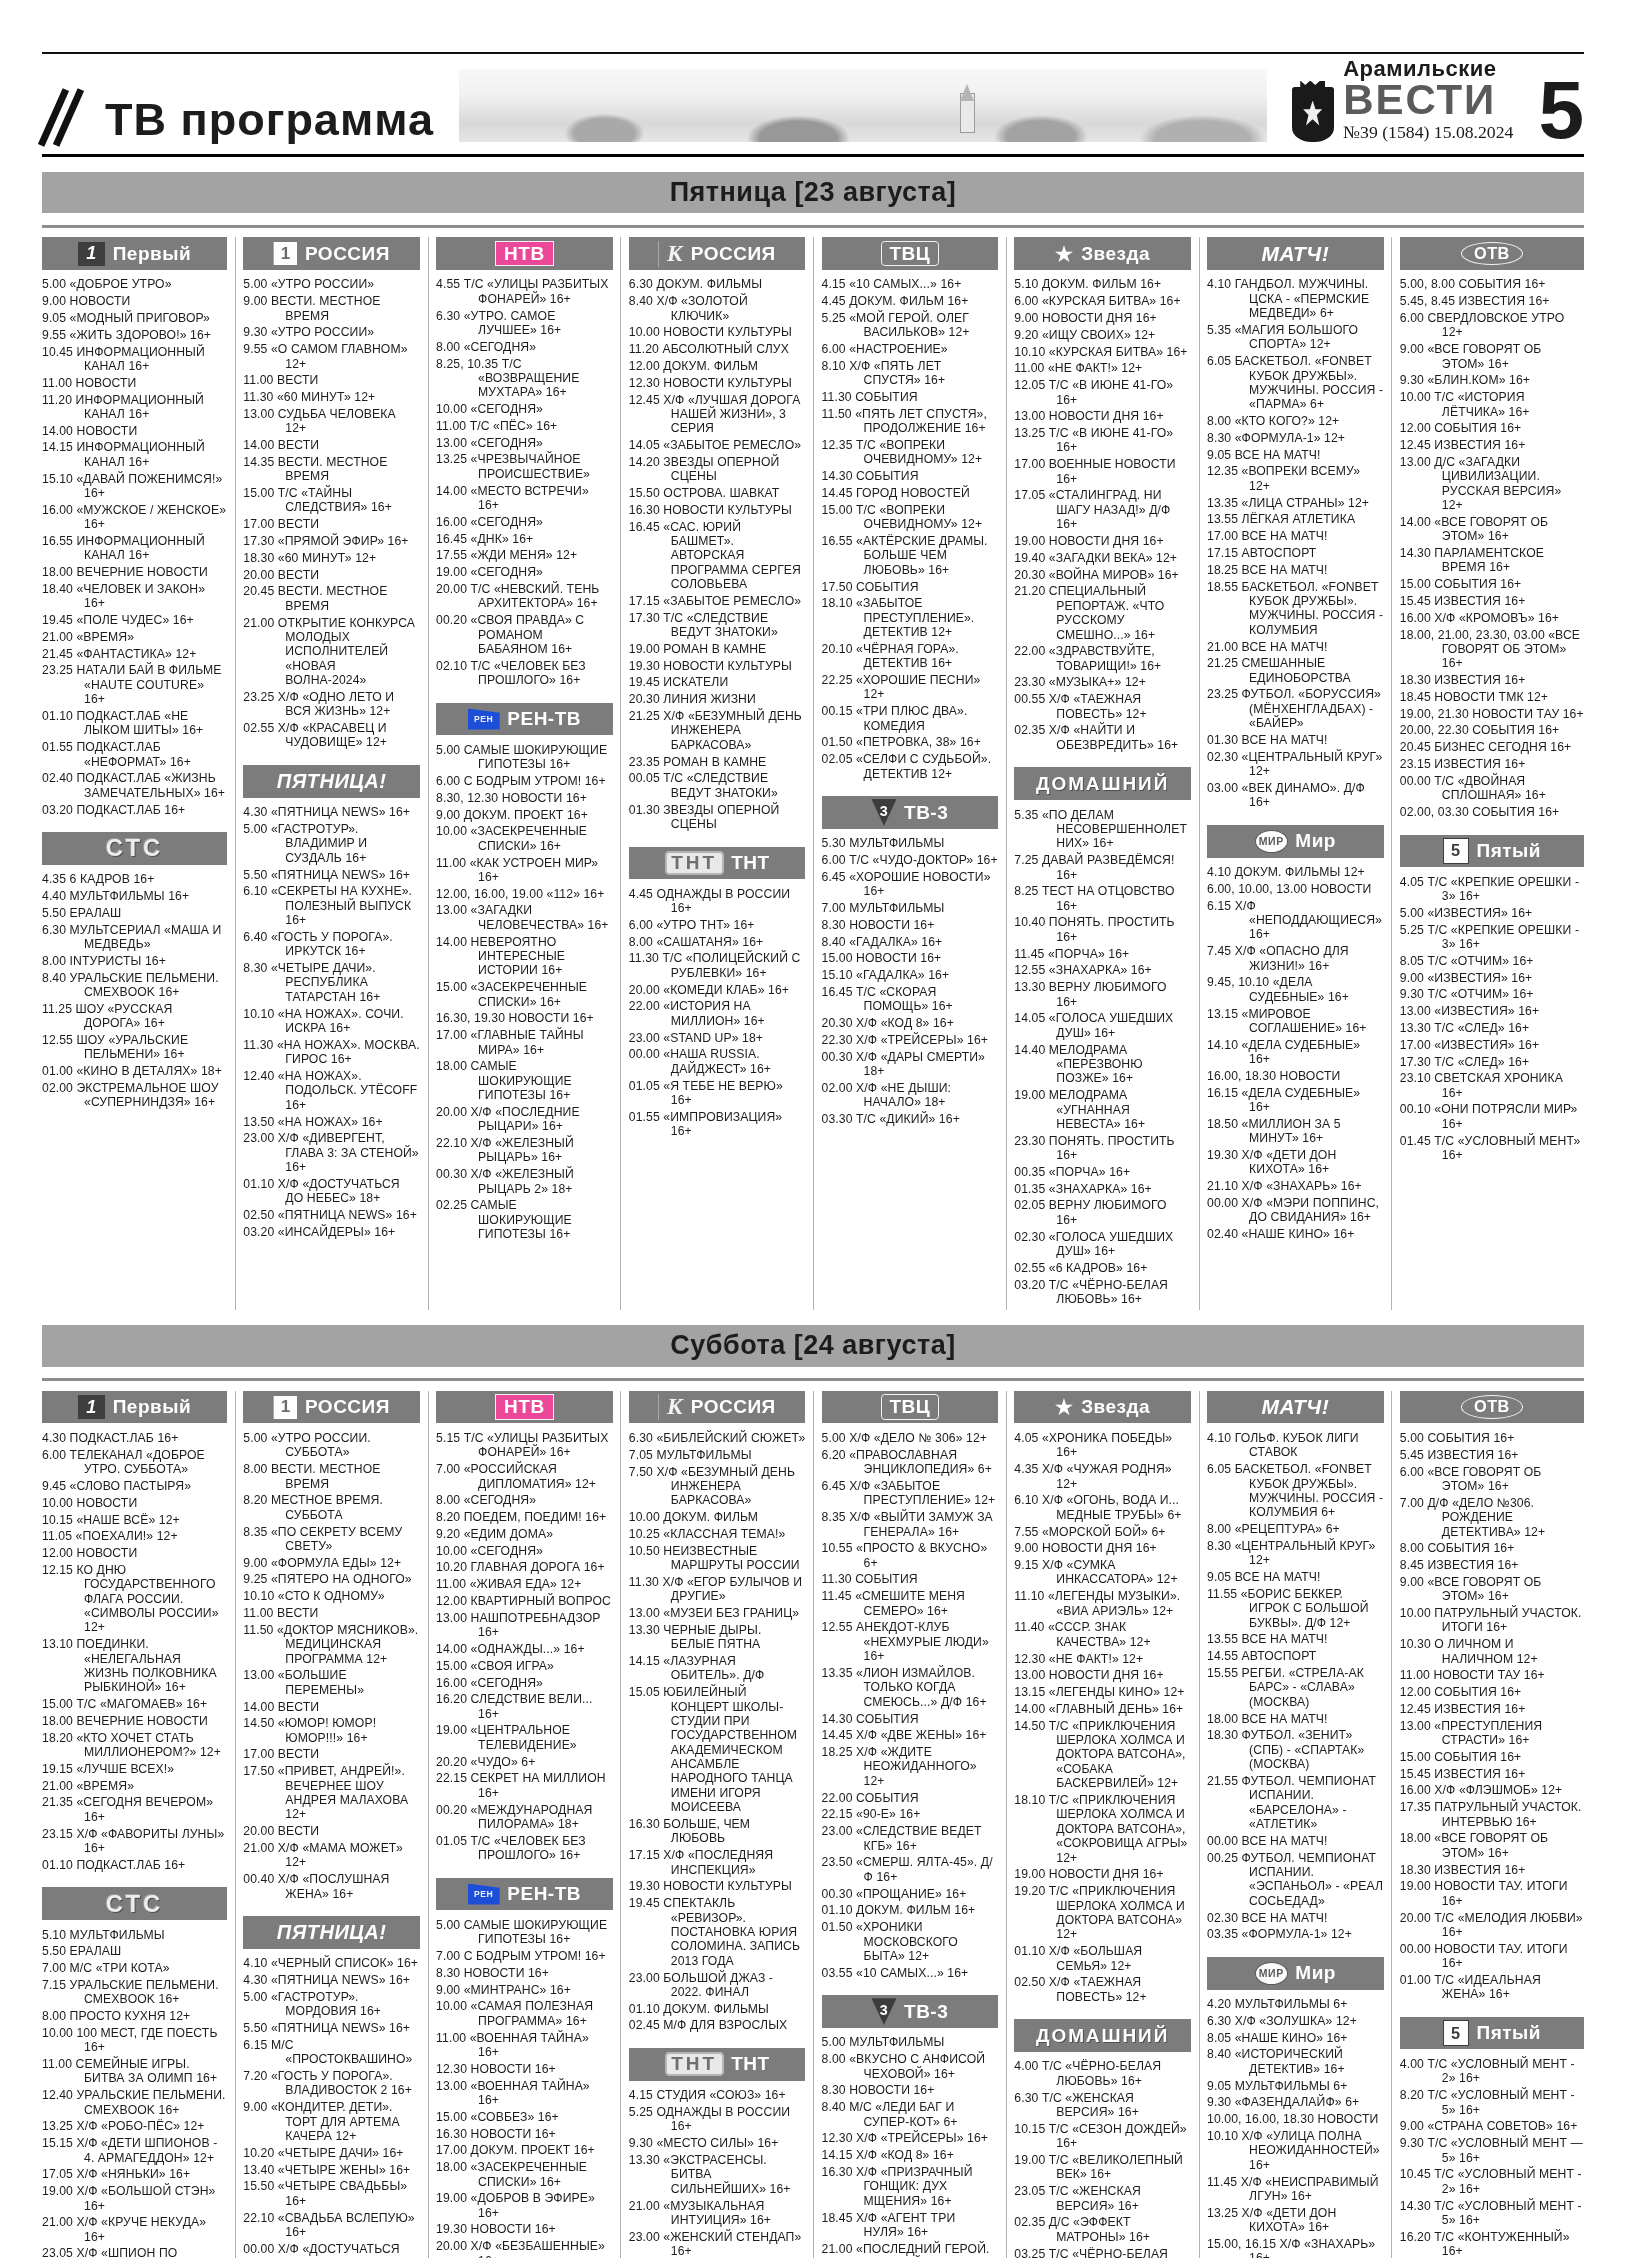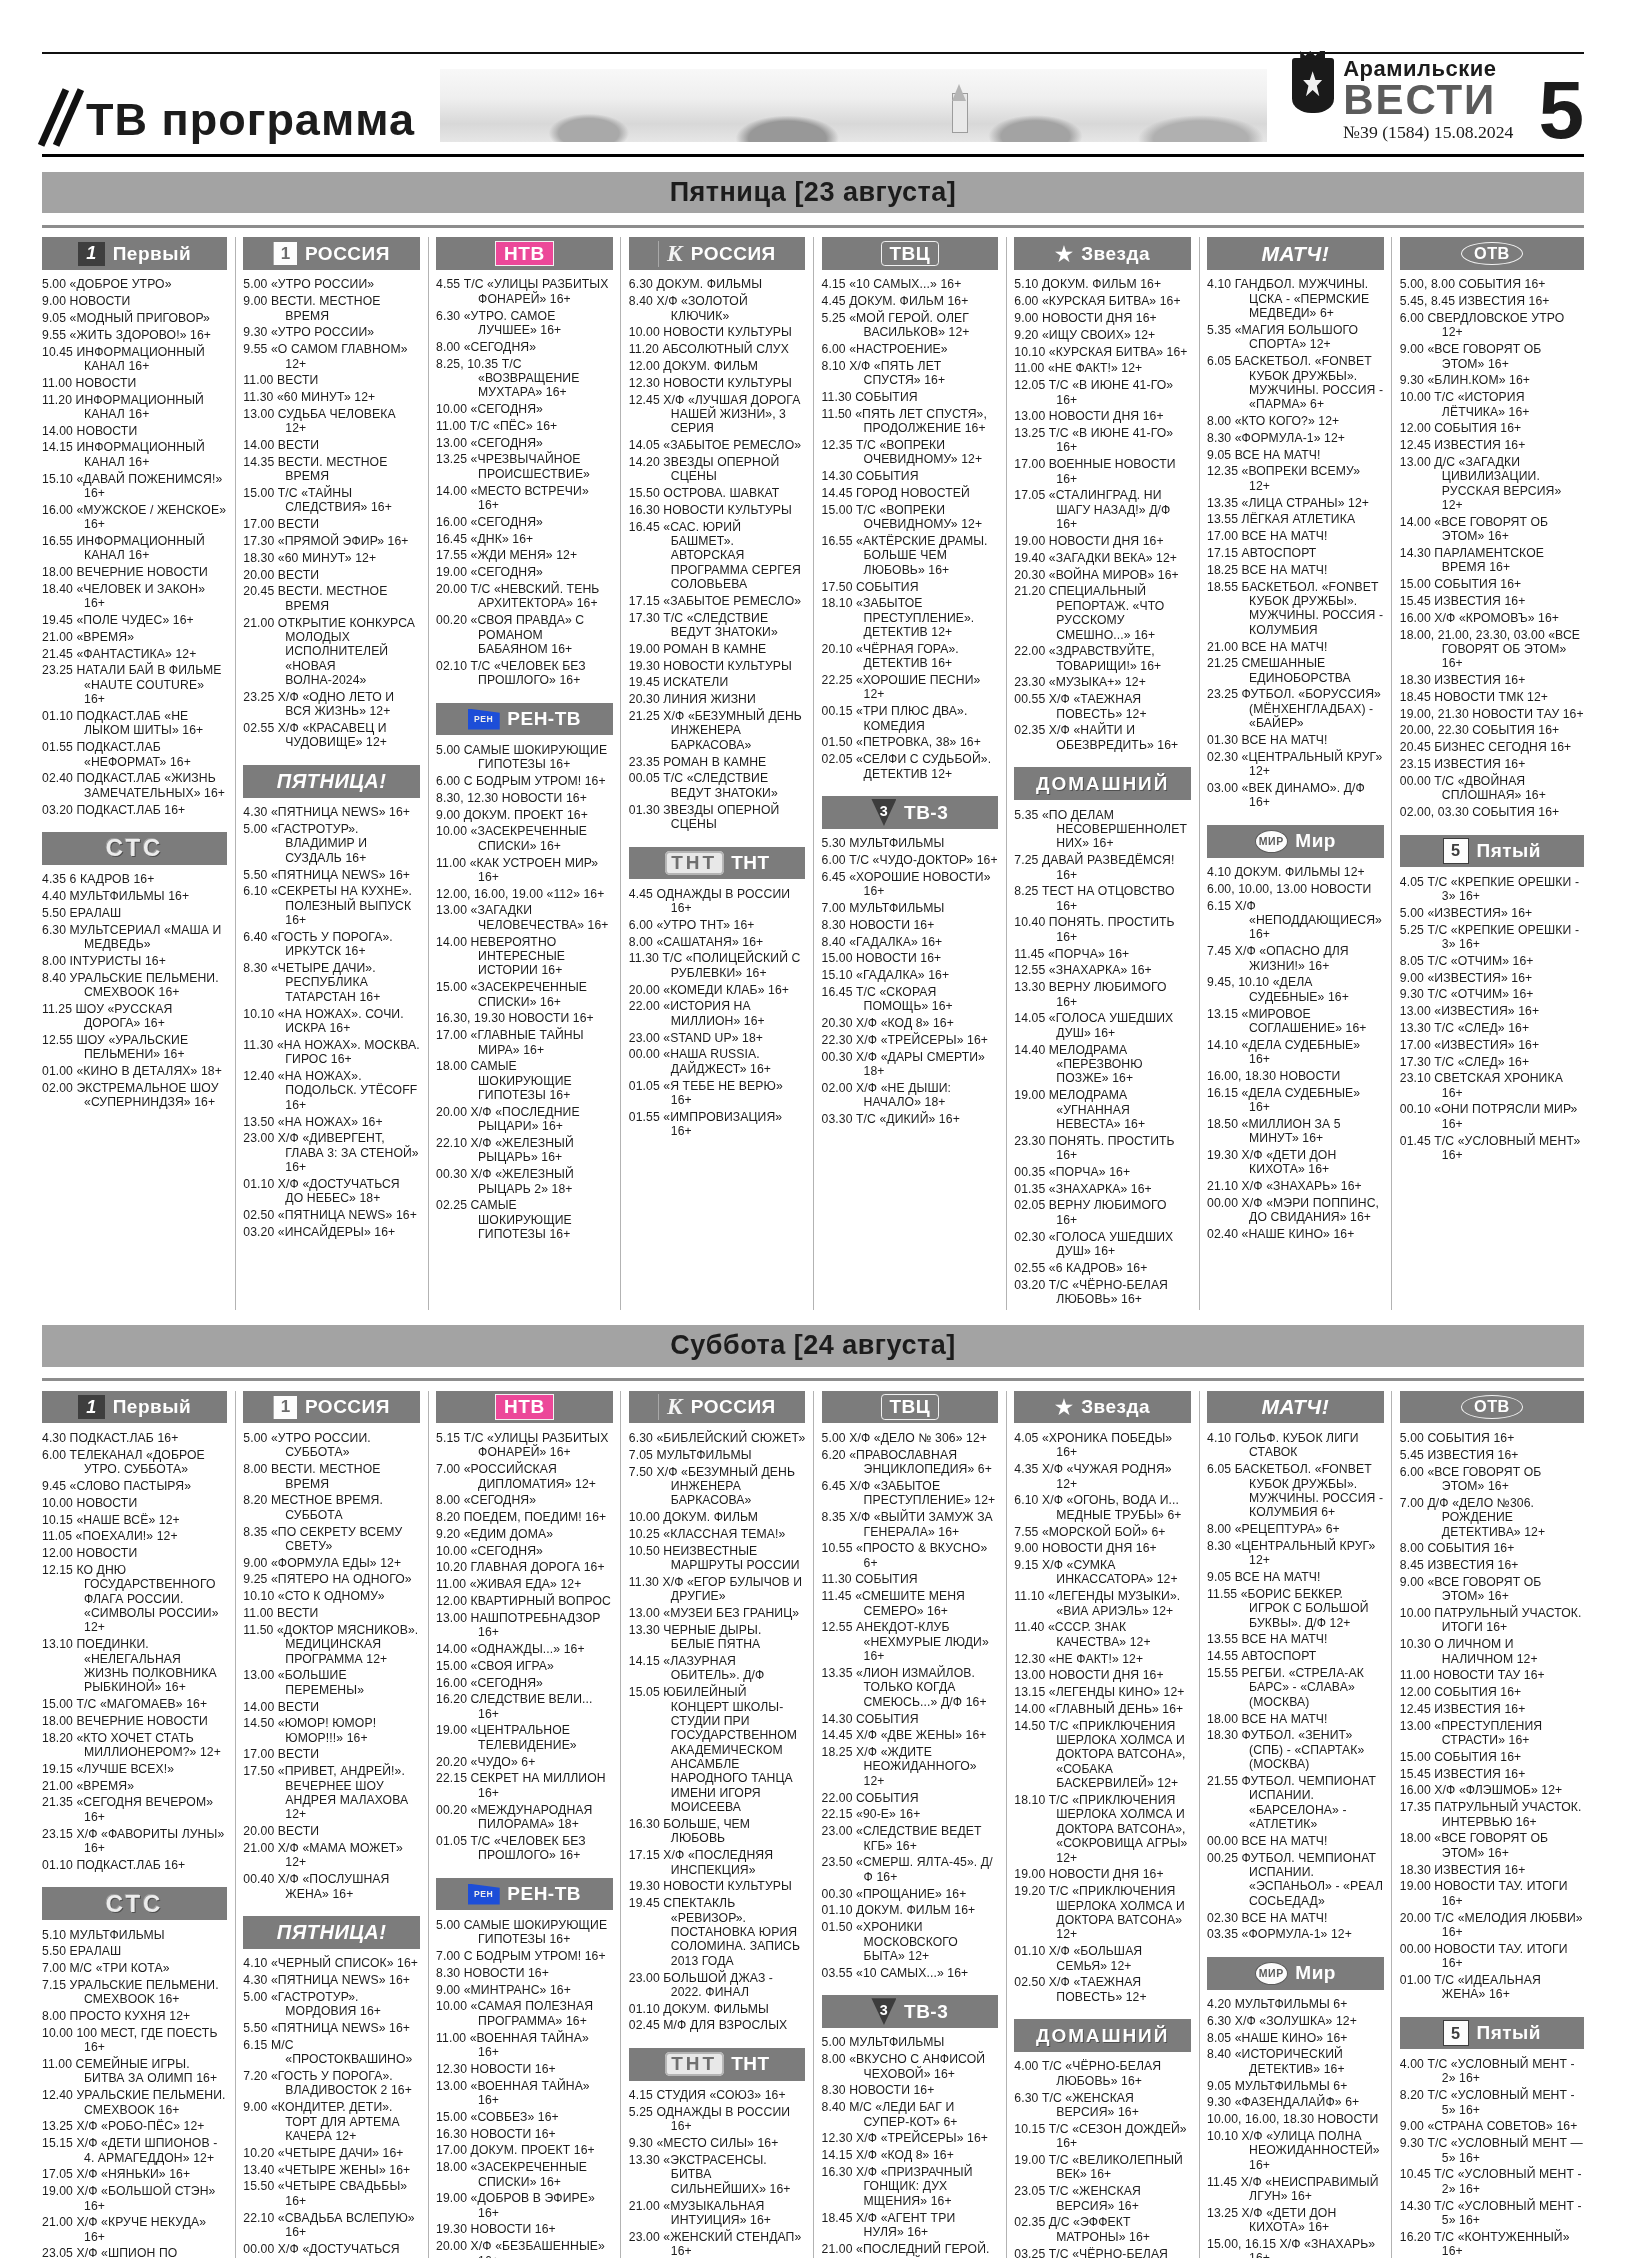--- a/index.html
+++ b/index.html
@@ -5,31 +5,31 @@
   html,body{margin:0;padding:0;background:#ffffff;}
   body{font-family:"Liberation Sans",sans-serif;color:#1c1c1c;}
   .page{position:relative;width:1626px;height:2259px;overflow:hidden;box-sizing:border-box;padding:11.5px 42px 17px;background:#fff;}
   .top-rule{height:2.9px;background:#101010;margin-top:40px;}
   
   .header{display:flex;align-items:flex-end;height:84px;margin-top:3.8px;}
   .slash-mark{position:relative;width:44px;height:55px;flex:0 0 auto;}
   .slash-mark i{position:absolute;top:0;width:6.7px;height:61px;background:#111;transform:rotate(24deg);}
   .slash-mark i:first-child{left:7.6px;}
   .slash-mark i:last-child{left:23px;}
-  .tv-title{font-size:45px;font-weight:bold;letter-spacing:1px;white-space:nowrap;line-height:1;}
+  .tv-title{font-size:45px;font-weight:bold;letter-spacing:1px;margin-left:19px;white-space:nowrap;line-height:1;}
   .photo{flex:1;height:73px;margin:0 25px;position:relative;overflow:hidden;
     background:
       radial-gradient(ellipse 67px 32.5px at 18% 88%, #a9a9a9 0 45%, transparent 60%),
       radial-gradient(ellipse 86px 38px at 42% 95%, #989898 0 45%, transparent 60%),
       radial-gradient(ellipse 76px 34px at 72% 92%, #a3a3a3 0 45%, transparent 62%),
       radial-gradient(ellipse 105px 40px at 92% 96%, #b0b0b0 0 45%, transparent 60%),
       linear-gradient(to bottom,#f8f8f8 0%,#efefef 40%,#d8d8d8 75%,#e6e6e6 100%);}
   .spire{position:absolute;bottom:9.6px;left:62%;width:13.4px;height:38px;background:#e9e9e9;border:1px solid #9c9c9c;}
   .spire:before{content:"";position:absolute;left:-1px;top:-17px;border:7.6px solid transparent;border-bottom:17px solid #b5b5b5;}
-  .masthead{display:flex;align-items:flex-start;flex:0 0 auto;}
+  .masthead{display:flex;align-items:flex-end;flex:0 0 auto;}
   .crest{width:42px;height:55px;background:#1a1a1a;border-radius:2.9px 2.9px 46% 46% / 2.9px 2.9px 26% 26%;position:relative;margin-right:9.6px;}
   .crest:before{content:"";position:absolute;top:-6.7px;left:8.6px;width:25px;height:7.6px;background:#1a1a1a;
     clip-path:polygon(0 100%,0 0,20% 60%,40% 0,60% 60%,80% 0,100% 0,100% 100%);}
   .crest:after{content:"";position:absolute;top:13.4px;left:11.5px;width:19px;height:25px;background:#f0f0f0;
     clip-path:polygon(50% 0,65% 35%,100% 35%,72% 58%,85% 100%,50% 75%,15% 100%,28% 58%,0 35%,35% 35%);}
   .paper-name{line-height:1;}
   .paper-top{font-size:22px;font-weight:bold;letter-spacing:0.5px;}
   .paper-bottom{font-size:42px;font-weight:bold;color:#5b5b5b;letter-spacing:1.9px;line-height:.95;}
   .issue{font-family:"Liberation Serif",serif;font-size:17.7px;margin-top:4.8px;white-space:nowrap;}
   .page-num{font-size:82px;font-weight:bold;line-height:.78;margin-left:25px;flex:0 0 auto;}

